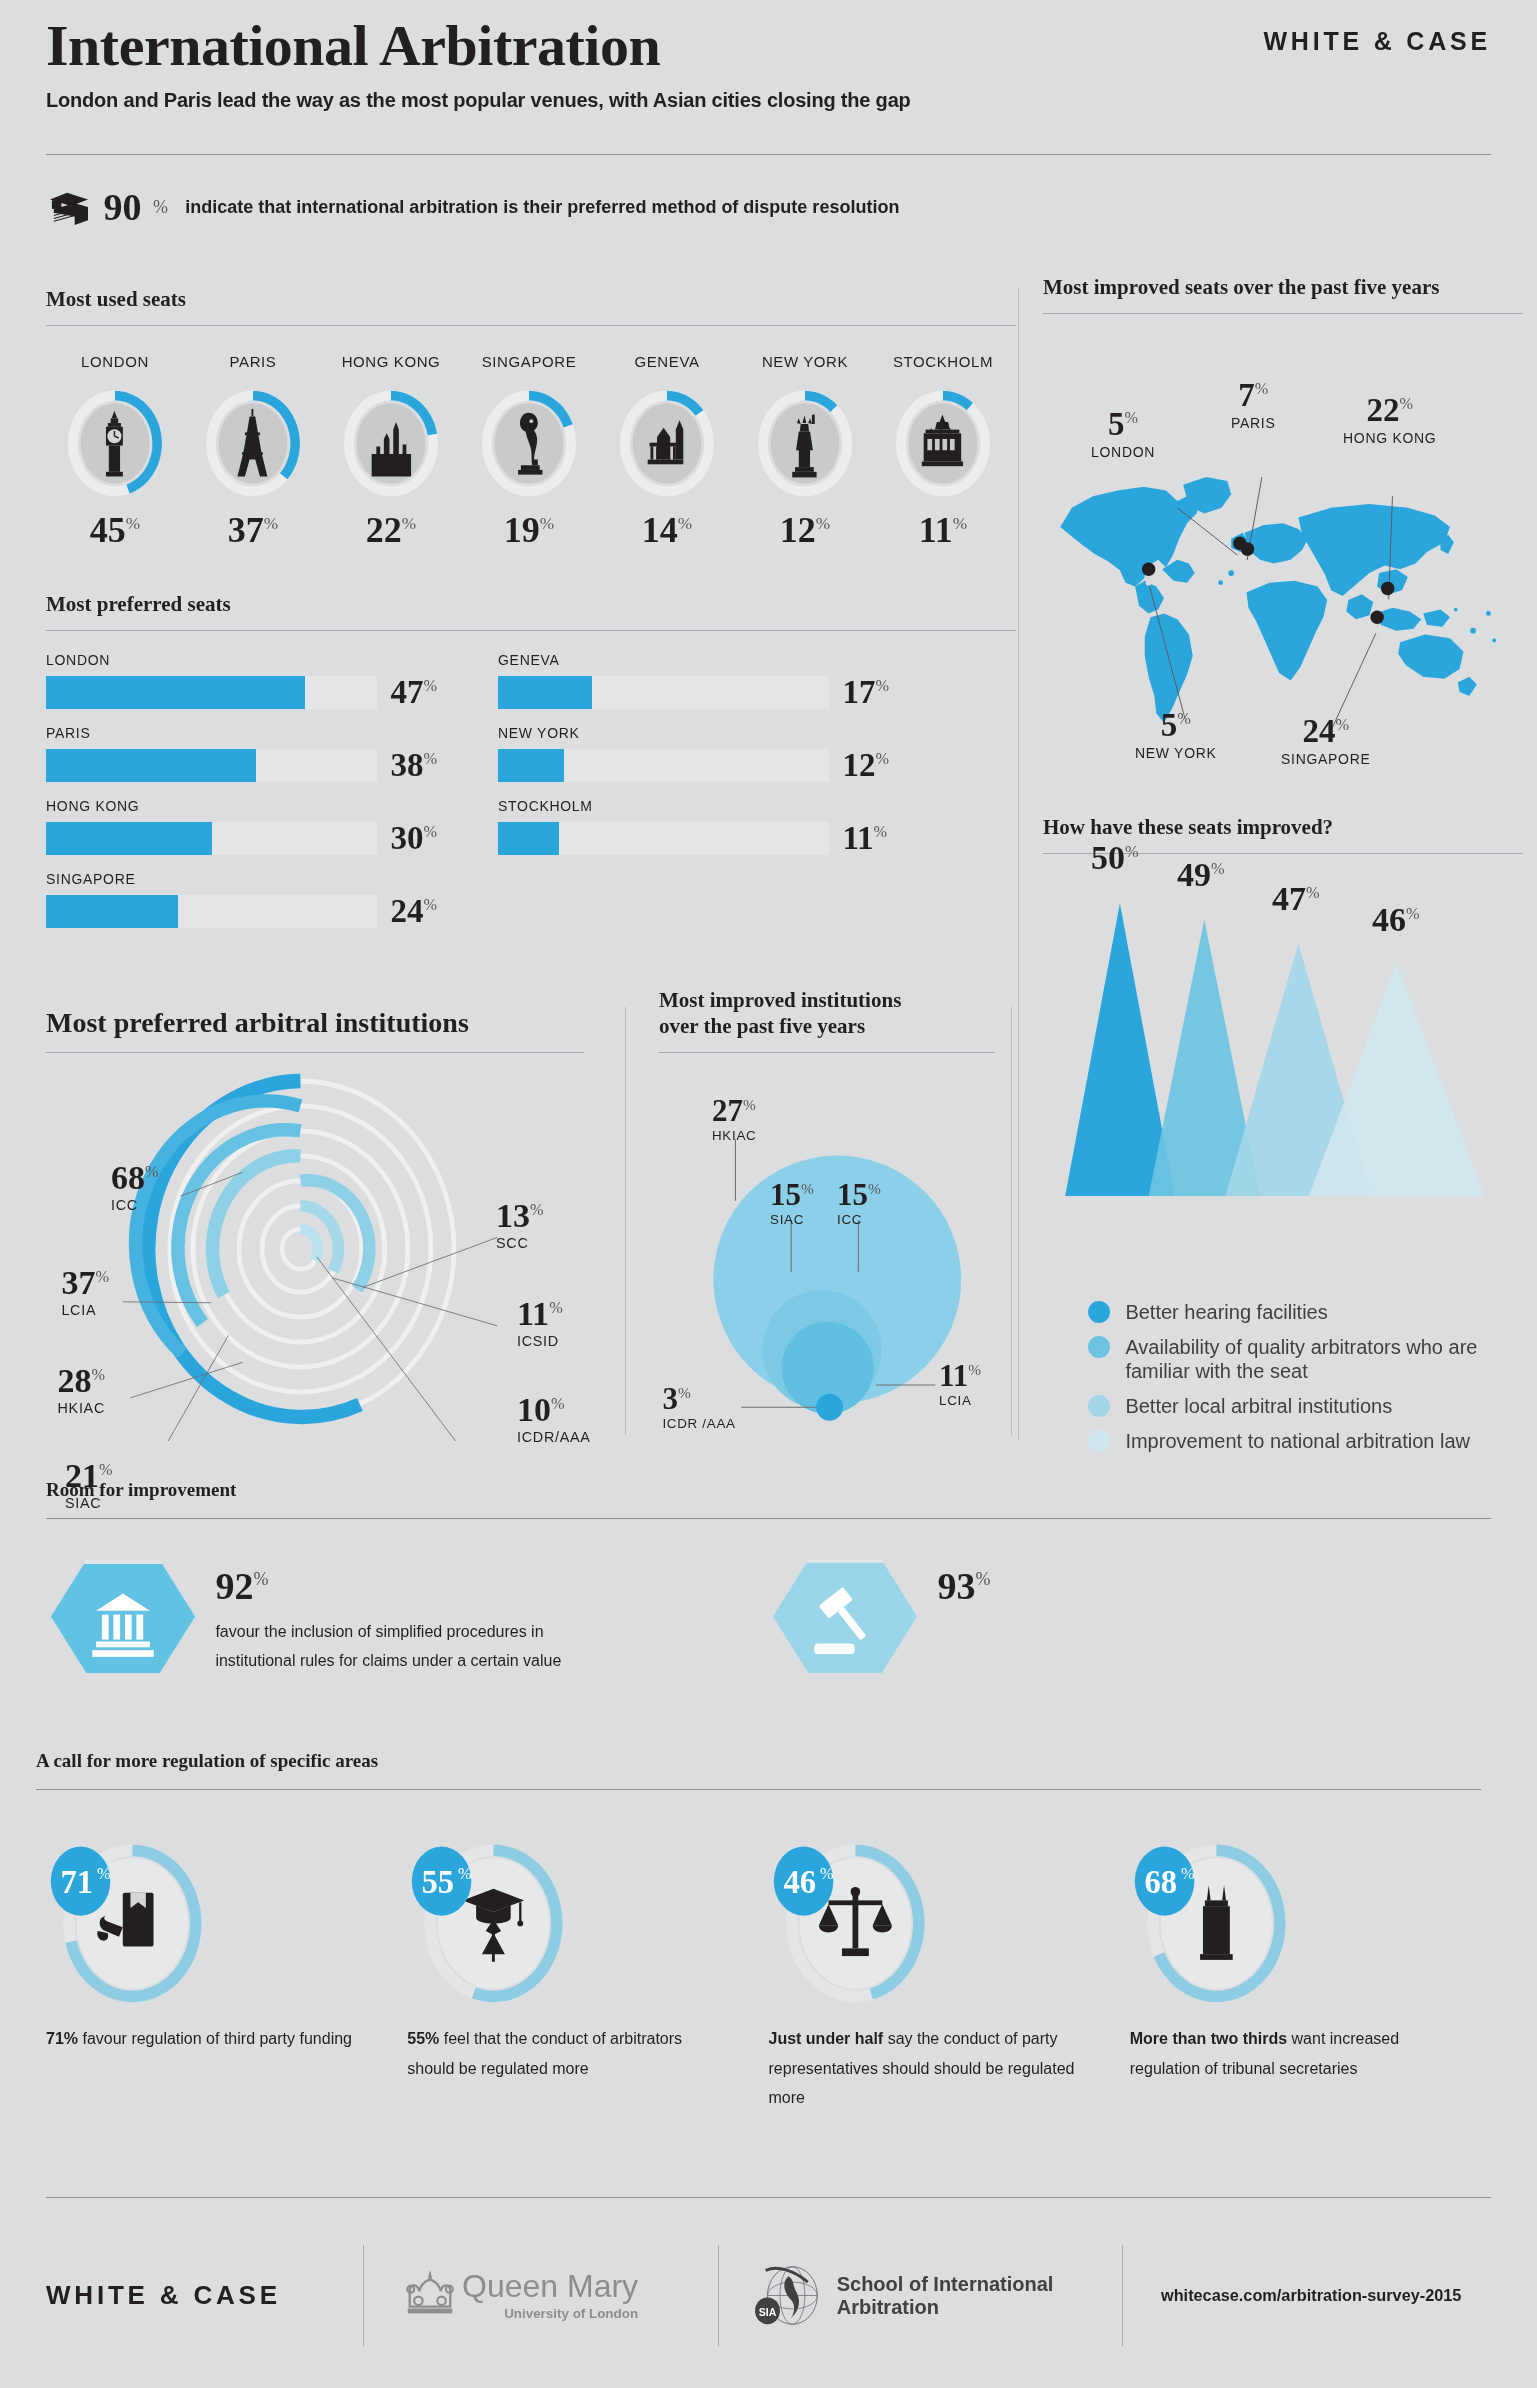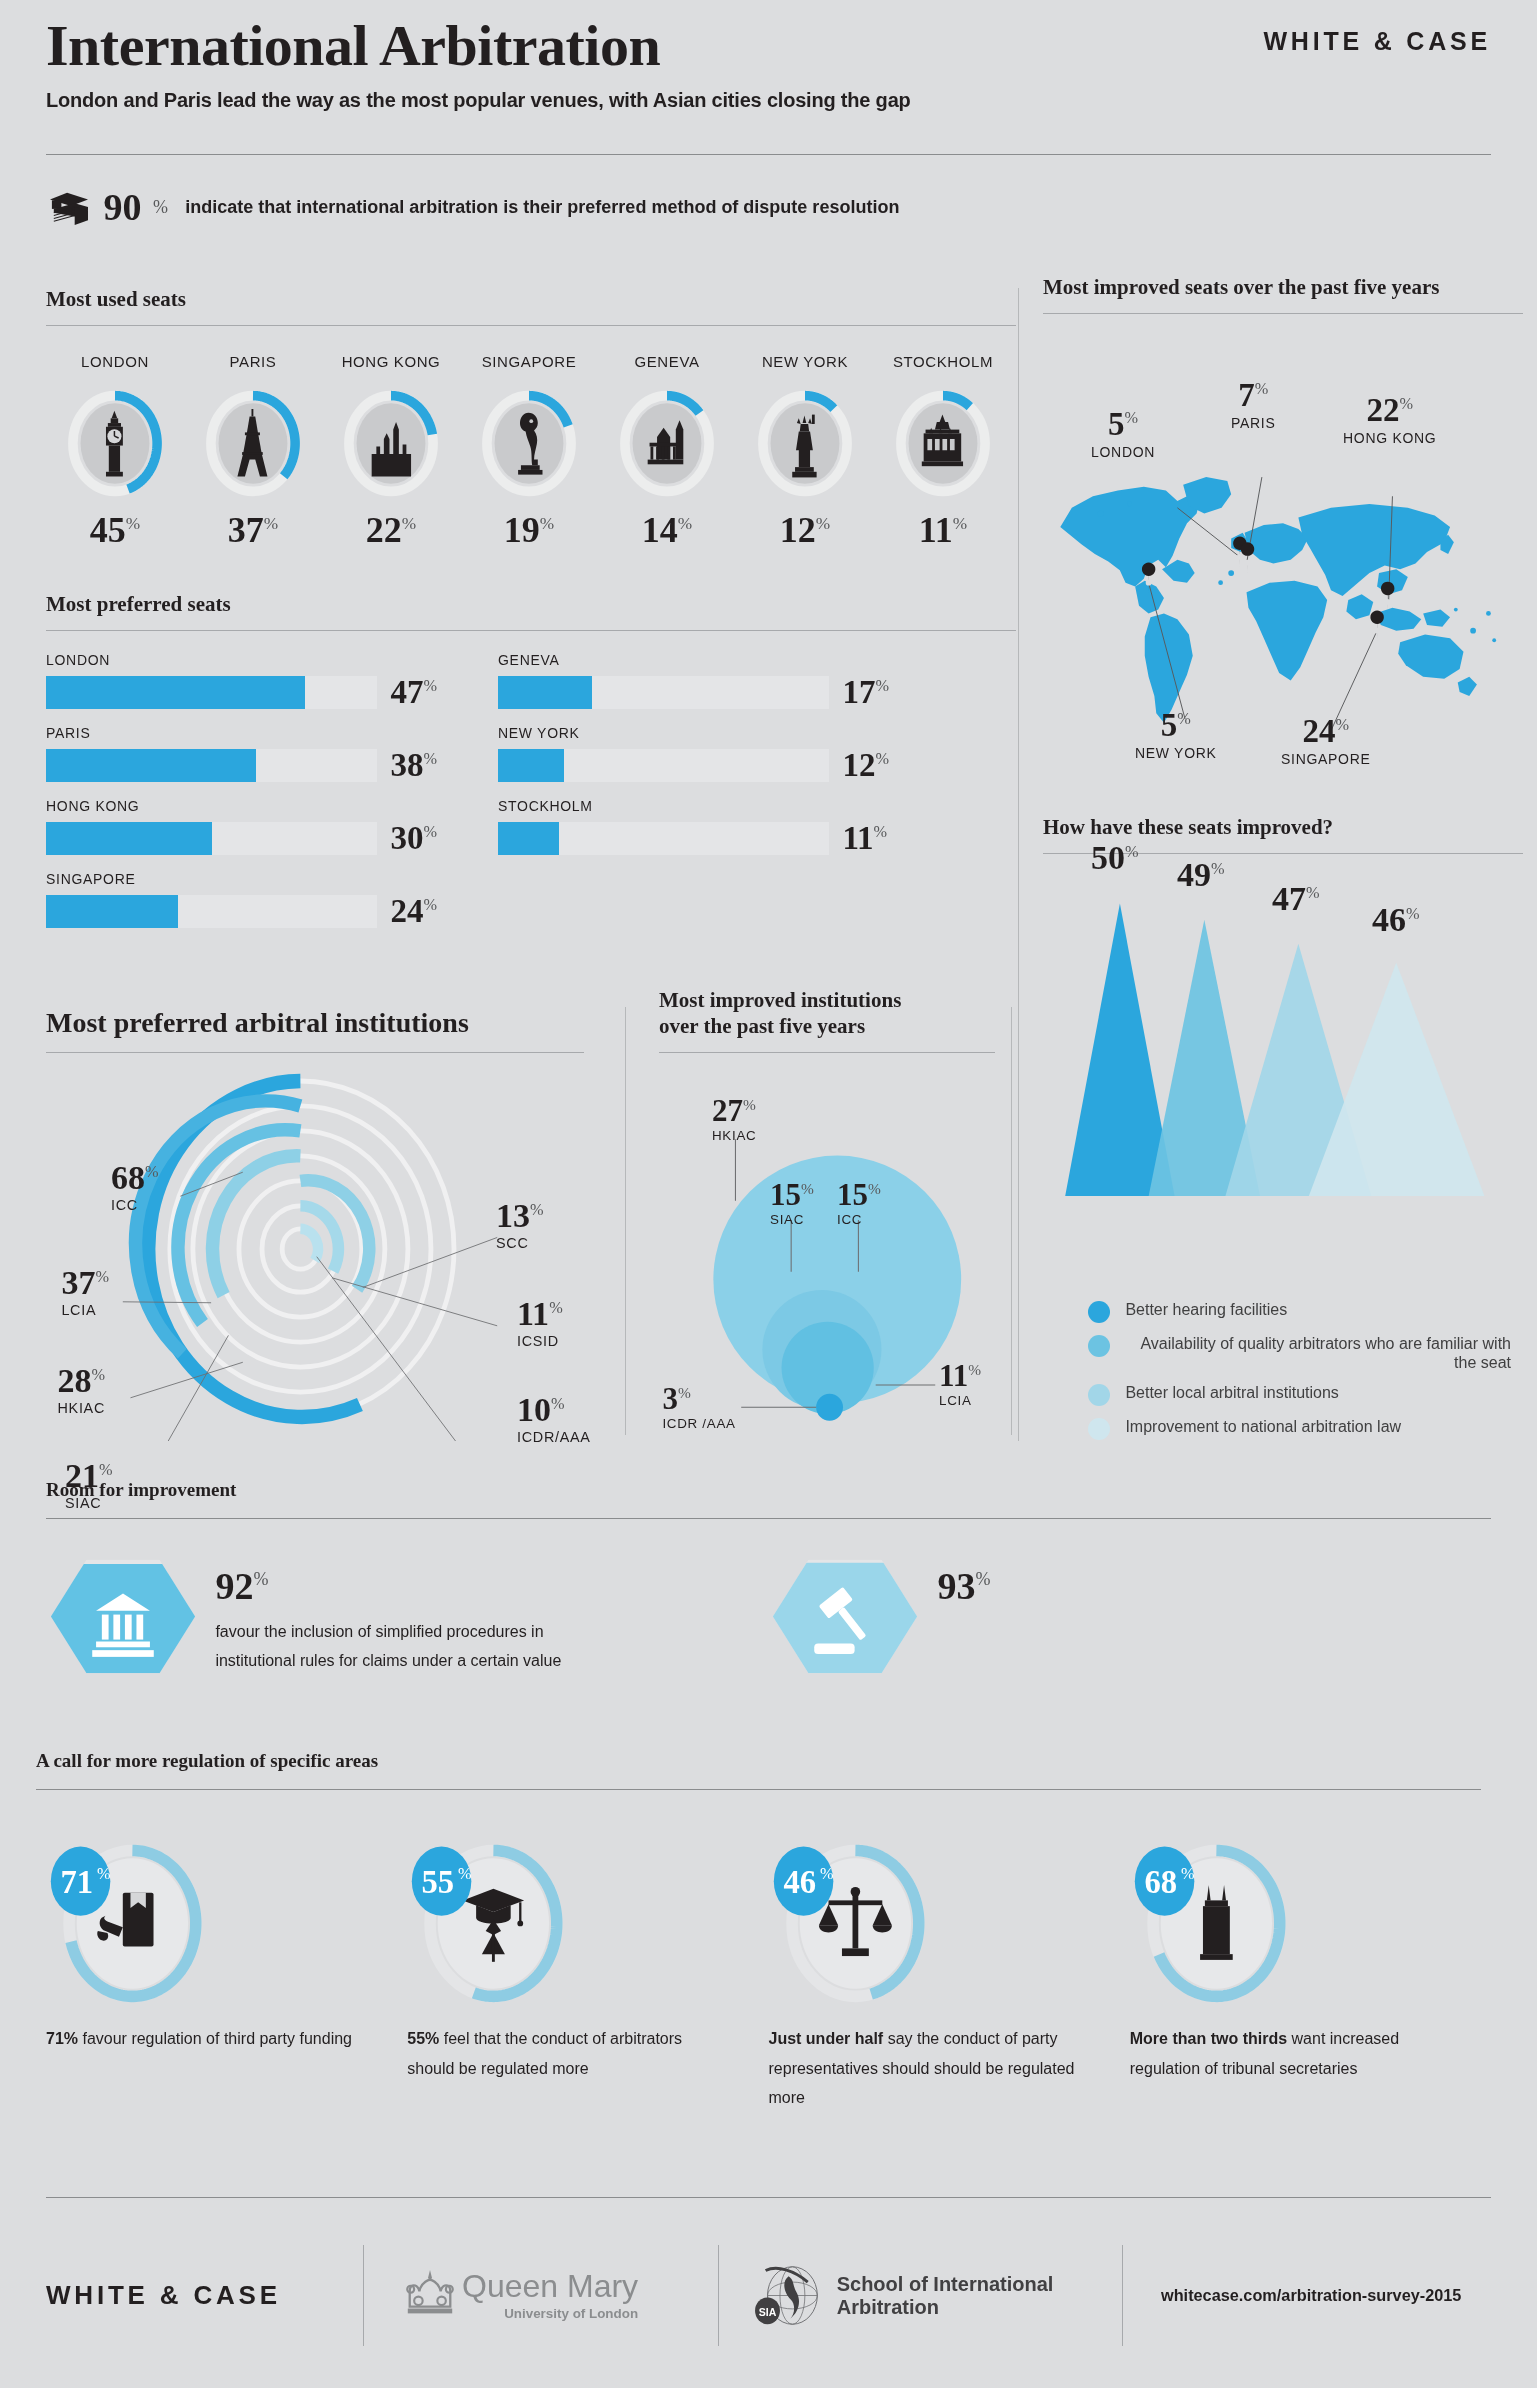--- a/index.html
+++ b/index.html
@@ -75,21 +75,21 @@
   
   #tri-sec { position:absolute; left:1043px; top:815px; width:480px; }
   #tri-sec .sec-h { font-size:21px; }
   #tri-sec .rule { margin-top:12.5px; }
   #tri-holder { position:absolute; left:1043px; top:865px; width:480px; height:442px; }
   .tri-val { position:absolute; font-family:"Liberation Serif", serif; font-weight:700; font-size:34px; line-height:1; }
   .tri-val .pct { font-size:16.3px; vertical-align:super; color:#58595b; font-weight:400; }
   #tri-legend { position:absolute; left:1088px; top:1300px; width:423px; }
   .lg-row { display:flex; align-items:flex-start; margin-bottom:10.6px; }
   .lg-dot { width:22px; height:22px; border-radius:50%; flex:none; margin-right:15.4px; margin-top:1px; }
-  .lg-txt { font-size:16px; color:#404041; line-height:1.22;text-align:right; }
+  .lg-txt { font-size:20px; color:#404041; line-height:1.22; }
 
   
   #rad-sec { position:absolute; left:46px; top:1007px; width:538px; }
   #rad-sec .sec-h { font-size:28px; }
   #rad-sec .rule { margin-top:12.5px; }
   #rad-holder { position:absolute; left:46px; top:1057px; width:576px; height:384px; }
   .rad-lbl { position:absolute; }
   .rad-lbl .n { font-family:"Liberation Serif", serif; font-weight:700; font-size:34px; line-height:1; }
   .rad-lbl .n .pct { font-size:16.3px; vertical-align:super; color:#58595b; font-weight:400; }
   .rad-lbl .c { font-size:14.4px; letter-spacing:0.7px; margin-top:1.9px; }

